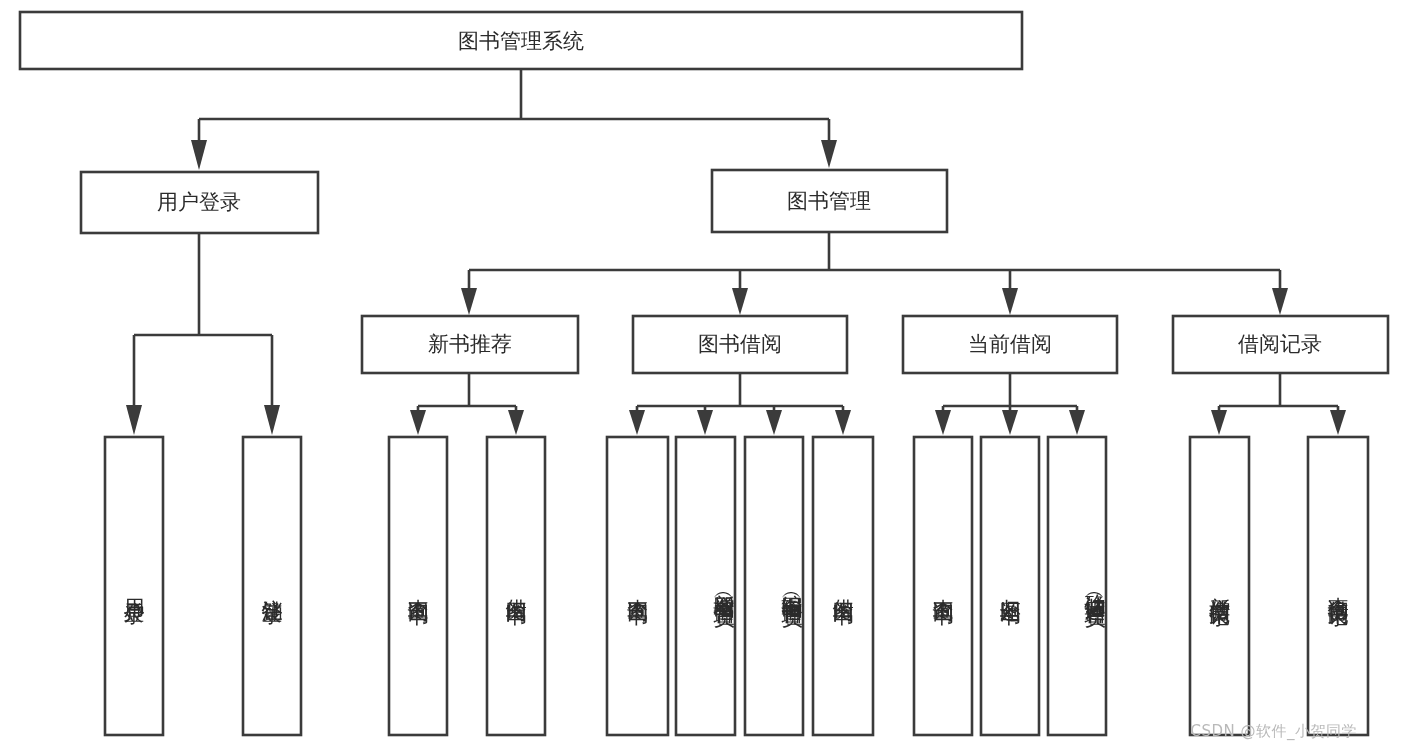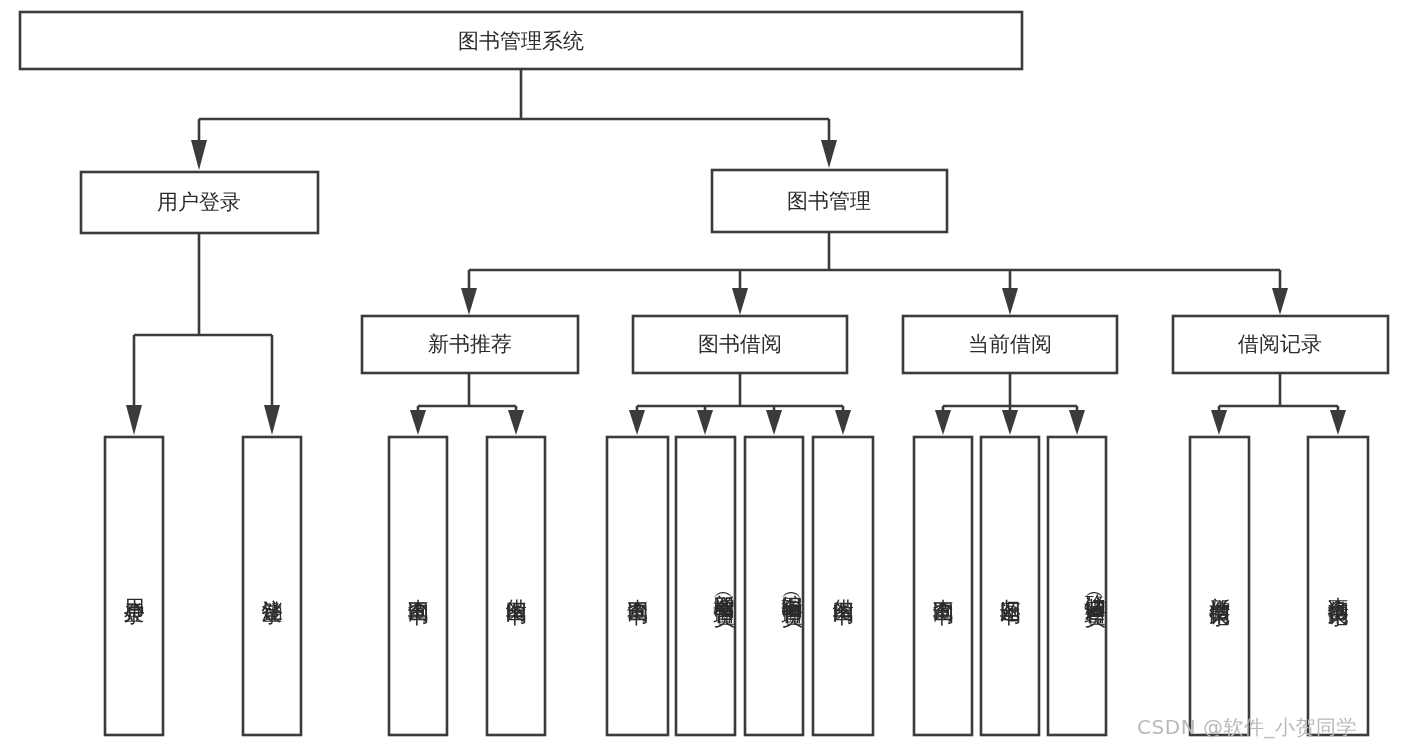--- a/index.html
+++ b/index.html
@@ -68,21 +68,21 @@
     letter-spacing: 2px;
     color: #2b2b2b;
     white-space: nowrap;
     pointer-events: none;
   }
   .watermark {
     position: absolute;
     right: 12px;
     bottom: 6px;
     font-family: "DejaVu Sans", "Liberation Sans", sans-serif;
-    font-size: 20px;
+    font-size: 15px;
     color: #b9b9b9;
     letter-spacing: 0.5px;
     user-select: none;
   }
 </style>
 </head>
 <body>
 
 <div id="diagram-root">
 

